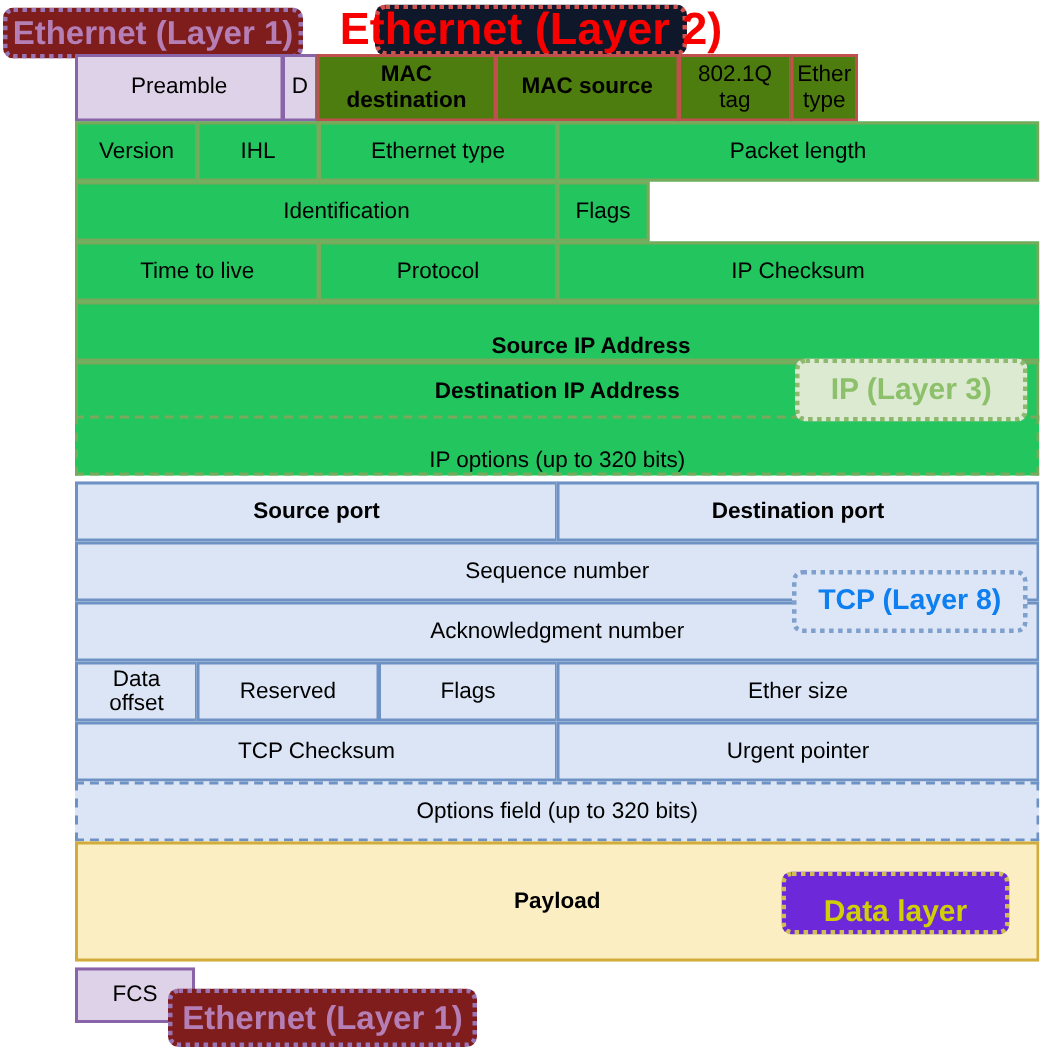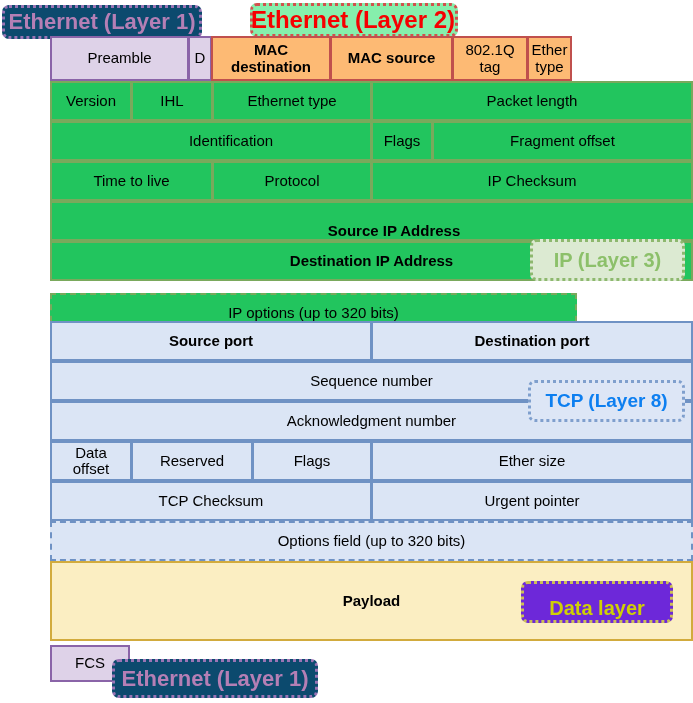--- a/index.html
+++ b/index.html
@@ -30,21 +30,21 @@
   }
   .cell.bold { font-weight: bold; }
 
   
   .eth1 {
     background: #ded2e8;
     border: 2px solid #8a64a8;
   }
   
   .eth2 {
-    background: #fdba74;
+    background: #4d7c0f;
     border: 2px solid #c0504d;
     align-items: center;
   }
   
   .ipv {
     background: #22c55e;
     border: 2px solid #7aa95c;
   }
   .ipv.dashed {
     border-style: dashed;
@@ -69,31 +69,30 @@
     box-sizing: border-box;
     display: flex;
     align-items: center;
     justify-content: center;
     text-align: center;
     font-weight: bold;
     border-radius: 7px;
     white-space: nowrap;
   }
   .badge-eth1 {
-    background: #0c4a6e;
+    background: #7f1d1d;
     border: 3px dotted #9a74b5;
     color: #b57fb5;
     font-size: 22px;
   }
   .badge-eth2 {
-    background: #86efac;
+    background: #0f172a;
     border: 3px dotted #d2504d;
     color: #f60000;
-    font-size: 24px;
-    justify-content: flex-end;
+    font-size: 30px;
   }
   .badge-ip {
     background: #dcead2;
     border: 3px dotted #8db86e;
     color: #8cc06a;
     font-size: 20px;
   }
   .badge-tcp {
     background: #dde6f6;
     border: 3px dotted #7f9fcd;
@@ -161,42 +160,39 @@
   <div class="cell ipv" style="left:371px; top:81px; width:322px; height:40px;">
     <span>Packet length</span>
   </div>
 
   <div class="cell ipv" style="left:50px; top:121px; width:322px; height:40px;padding-left:40px;">
     <span>Identification</span>
   </div>
   <div class="cell ipv" style="left:371px; top:121px; width:62px; height:40px;">
     <span>Flags</span>
   </div>
-  <div class="cell ipv" style="left:432px; top:121px; width:261px; height:40px;">
-    <span>Fragment offset</span>
-  </div>
 
   <div class="cell ipv" style="left:50px; top:161px; width:163px; height:40px;">
     <span>Time to live</span>
   </div>
   <div class="cell ipv" style="left:212px; top:161px; width:160px; height:40px;">
     <span>Protocol</span>
   </div>
   <div class="cell ipv" style="left:371px; top:161px; width:322px; height:40px;">
     <span>IP Checksum</span>
   </div>
 
   <div class="cell ipv bold" style="left:50px; top:201px; width:688px; height:40px;align-items:flex-end;">
     <span>Source IP Address</span>
   </div>
   <div class="cell ipv bold" style="left:50px; top:241px; width:643px; height:40px;">
     <span>Destination IP Address</span>
   </div>
 
-  <div class="cell ipv dashed" style="left:50px; top:293px; width:527px; height:40px;">
+  <div class="cell ipv dashed" style="left:50px; top:277px; width:643px; height:40px;align-items:flex-end;">
     <span>IP options (up to 320 bits)</span>
   </div>
 
   <div class="badge badge-ip" style="left:530px; top:239px; width:155px; height:42px;">
     <span>IP (Layer 3)</span>
   </div>
 
   <div class="cell tcp bold" style="left:50px; top:321px; width:322px; height:40px;">
     <span>Source port</span>
   </div>

